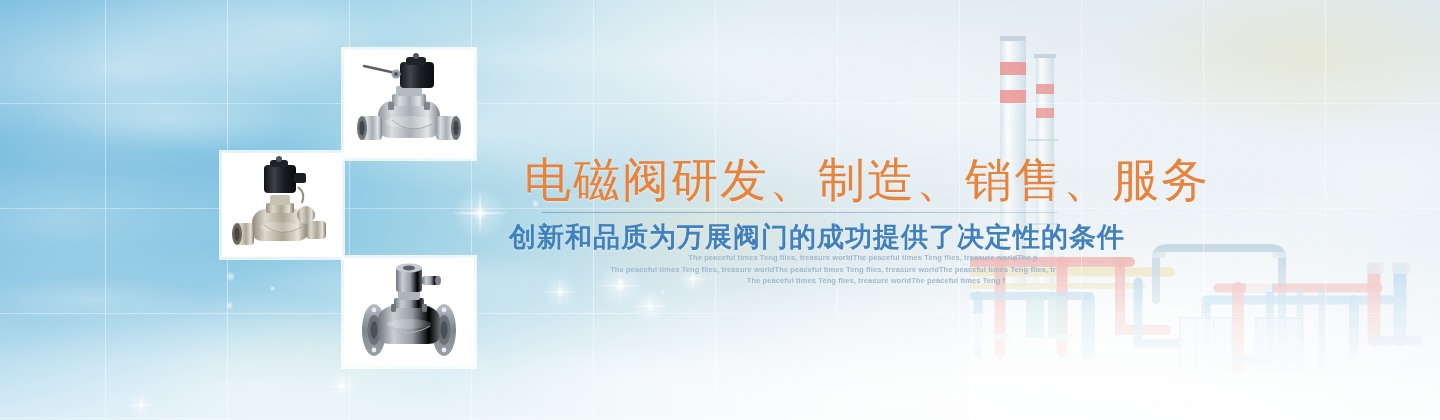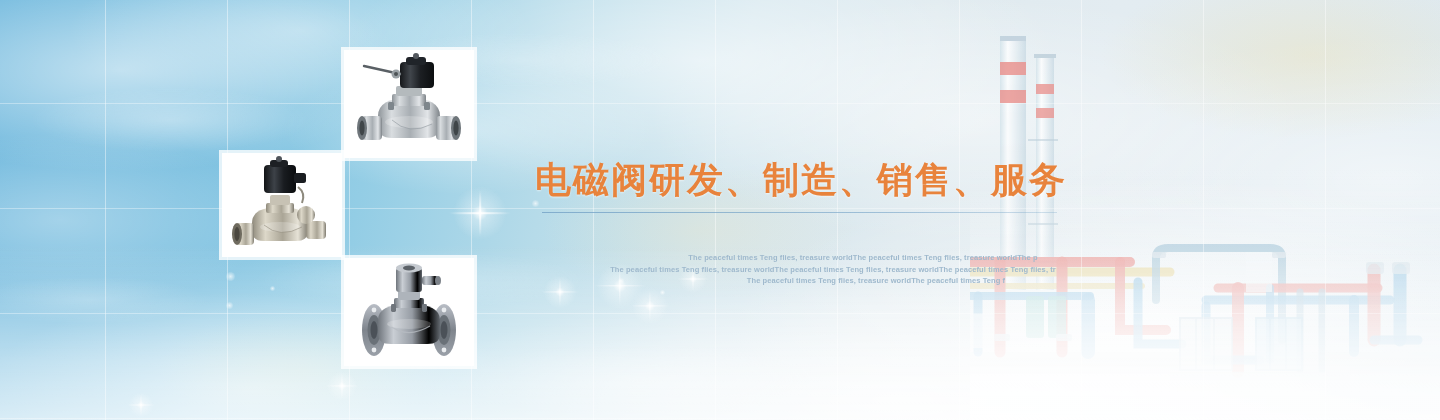--- a/index.html
+++ b/index.html
@@ -128,26 +128,26 @@
     position: absolute;
     background: #ffffff;
     box-shadow: 0 0 0 3px rgba(255,255,255,.78);
     overflow: hidden;
   }
   .product svg { display: block; width: 100%; height: 100%; }
 
   
   .headline {
     position: absolute;
-    left: 535px;
+    left: 524px;
     top: 156px;
-    font-size: 36px;
+    font-size: 47px;
     line-height: 48px;
     letter-spacing: 2px;
-    font-weight: 700;
+    font-weight: 400;
     color: #e8833c;
     white-space: nowrap;
     text-shadow: 0 1px 2px rgba(255,255,255,.55);
   }
   .divider {
     position: absolute;
     left: 542px;
     top: 212px;
     width: 515px;
     height: 1px;
@@ -487,19 +487,20 @@
       <ellipse cx="65" cy="10" rx="6" ry="2.4" fill="#5c6268"></ellipse>
 
       <rect x="78" y="18" width="16" height="9" rx="3" fill="url(#steelC)"></rect>
       <ellipse cx="94" cy="22.5" rx="3" ry="4.5" fill="#7d838a"></ellipse>
       <ellipse cx="65" cy="66" rx="22" ry="5" fill="#ffffff" opacity=".2"></ellipse>
     </svg>
   </div>
 
   <div class="headline">电磁阀研发、制造、销售、服务</div>
   <div class="divider"></div>
+  <div class="subhead">创新和品质为万展阀门的成功提供了决定性的条件</div>
   <div class="blurb">
     <div class="l1">The peaceful times Teng flies, treasure worldThe peaceful times Teng flies, treasure worldThe p</div>
     <div class="l2">The peaceful times Teng flies, treasure worldThe peaceful times Teng flies, treasure worldThe peaceful times Teng flies, tr</div>
     <div class="l3">The peaceful times Teng flies, treasure worldThe peaceful times Teng f</div>
   </div>
 
 </div>
 
 </body></html>

